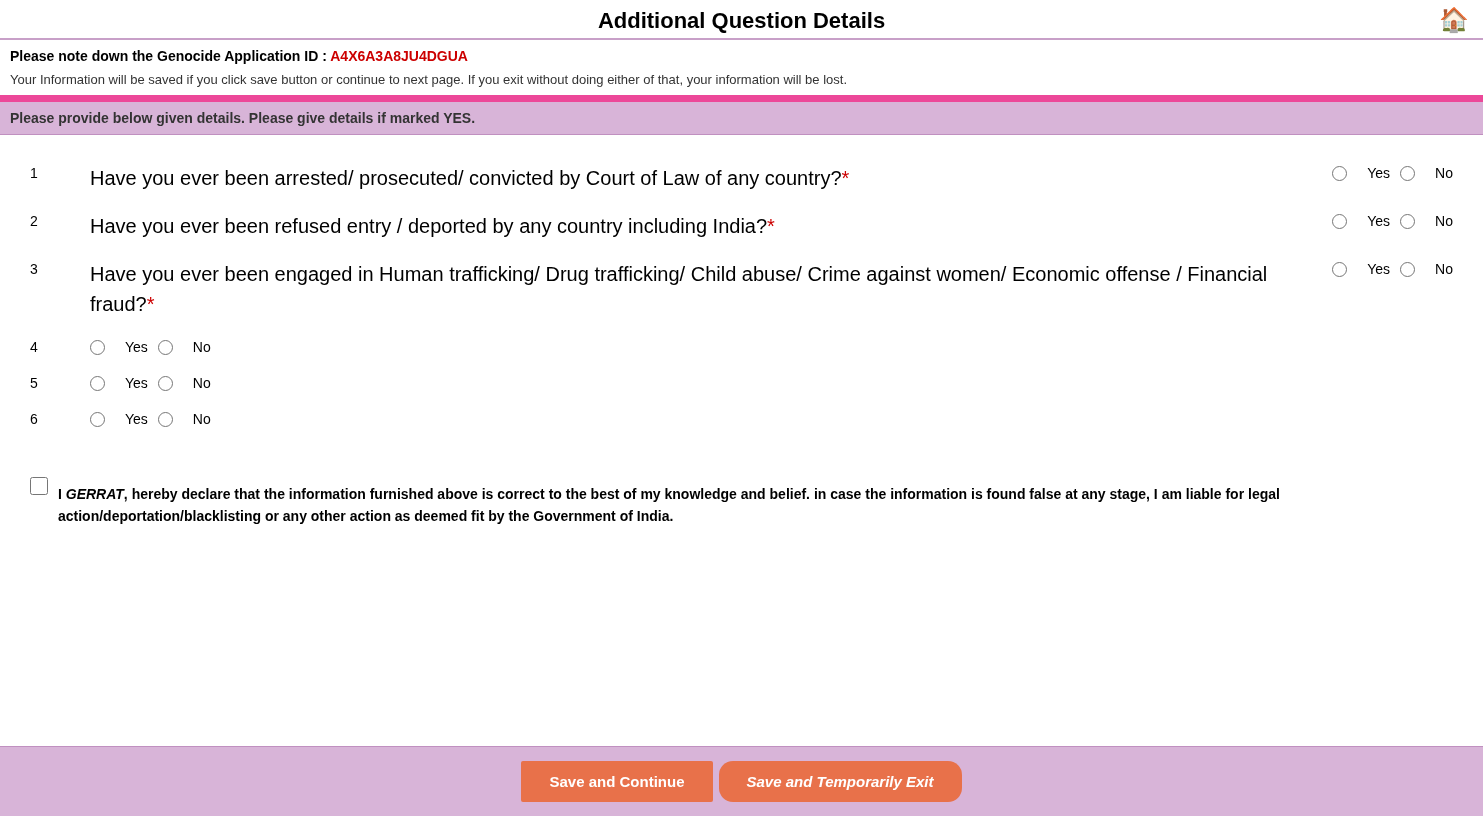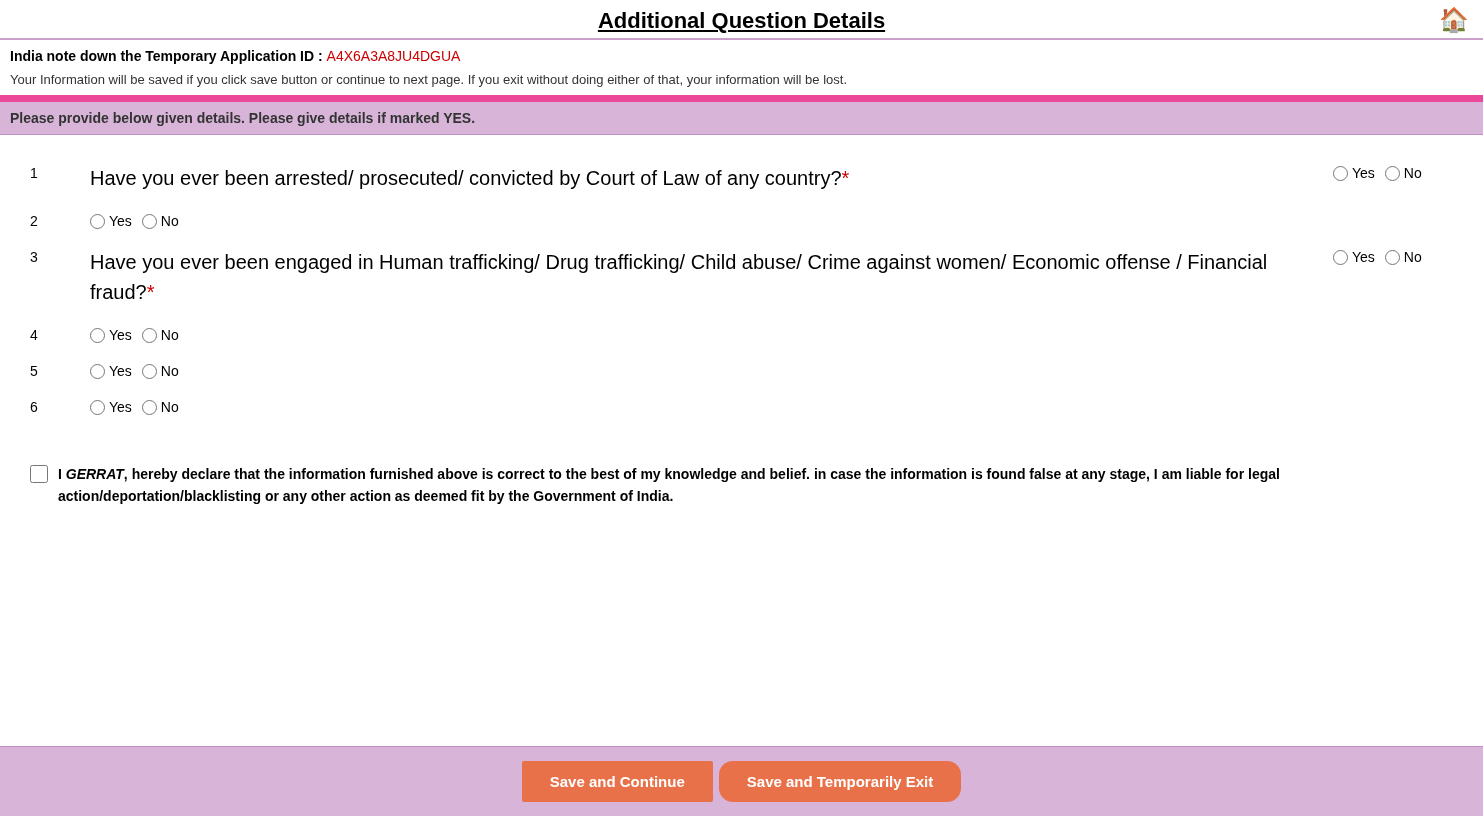--- a/index.html
+++ b/index.html
@@ -7,36 +7,35 @@
       font-family: Arial, sans-serif;
       font-size: 14px;
       background: #fff;
       color: #000;
     }
     .header-bar {
       background: #fff;
       border-bottom: 2px solid #c8a0c8;
       padding: 8px 0 4px 0;
       text-align: center;
-      text-decoration: underline;
     }
     .header-bar h1 {
       font-size: 22px;
       font-weight: bold;
       color: #000;
     }
     .temp-id-row {
       padding: 8px 10px 4px 10px;
       font-size: 14px;
       font-weight: bold;
       color: #000;
     }
     .temp-id-value {
       color: #cc0000;
-      font-weight: normal;
+      font-weight: bold;
       margin-top: 9px;
     }
     .info-text {
       padding: 4px 10px 8px 10px;
       font-size: 13px;
       color: #333;
     }
     .section-header {
       background: #d8b4d8;
       padding: 8px 10px;
@@ -74,21 +73,21 @@
     .radio-group {
       display: flex;
       align-items: center;
       gap: 10px;
       min-width: 120px;
       padding-top: 2px;
     }
     .radio-option {
       display: flex;
       align-items: center;
-      gap: 4px;
+      gap: 20px;
       font-size: 14px;
       cursor: pointer;
     }
     .radio-option input[type="radio"] {
       width: 15px;
       height: 15px;
       cursor: pointer;
     }
     .declaration-area {
       padding: 20px 30px;
@@ -102,20 +101,21 @@
       min-width: 18px;
       margin-top: 2px;
       cursor: pointer;
       border: 1px solid #666;
     }
     .declaration-text {
       font-size: 14px;
       font-weight: bold;
       color: #000;
       line-height: 1.6;
+      margin-top: 8px;
     }
     .declaration-text em {
       font-style: italic;
     }
     .footer-bar {
       background: #d8b4d8;
       padding: 14px 28px;
       display: flex;
       justify-content: center;
       gap: 6px;
@@ -137,20 +137,21 @@
     }
     .btn-save-exit {
       background: #e8714a;
       color: #fff;
       border: none;
       padding: 12px 28px;
       font-size: 15px;
       font-weight: bold;
       cursor: pointer;
       border-radius: 14px;
+      font-style: italic;
     }
     .content-wrapper {
       padding-bottom: 80px;
     }
     .home-icon {
       position: absolute;
       top: 6px;
       right: 14px;
       font-size: 24px;
       color: #cc2200;
@@ -160,21 +161,21 @@
 <body>
 
 <div class="content-wrapper">
 
   <div class="header-bar" style="position:relative;">
     <h1>Additional Question Details</h1>
     <span class="home-icon">🏠</span>
   </div>
 
   <div class="temp-id-row">
-    <span>India note down the Temporary Application ID :</span>
+    <span>Please note down the Genocide Application ID :</span>
     <span class="temp-id-value">A4X6A3A8JU4DGUA</span>
   </div>
 
   <div class="info-text">Your Information will be saved if you click save button or continue to next page. If you exit without doing either of that, your information will be lost.</div>
 
   <div class="section-header">Please provide below given details. Please give details if marked YES.</div>
 
   <div class="questions-area">
 
     <div class="question-row">
@@ -189,20 +190,23 @@
         </label>
         <label class="radio-option">
           <input type="radio" name="q1" value="no" style="">
           <span>No</span>
         </label>
       </div>
     </div>
 
     <div class="question-row">
       <div class="question-number">2</div>
+      <div class="question-text">
+        Have you ever been refused entry / deported by any country including India?<span class="required">*</span>
+      </div>
       <div class="radio-group">
         <label class="radio-option">
           <input type="radio" name="q2" value="yes" style="">
           <span>Yes</span>
         </label>
         <label class="radio-option">
           <input type="radio" name="q2" value="no" style="">
           <span>No</span>
         </label>
       </div>

